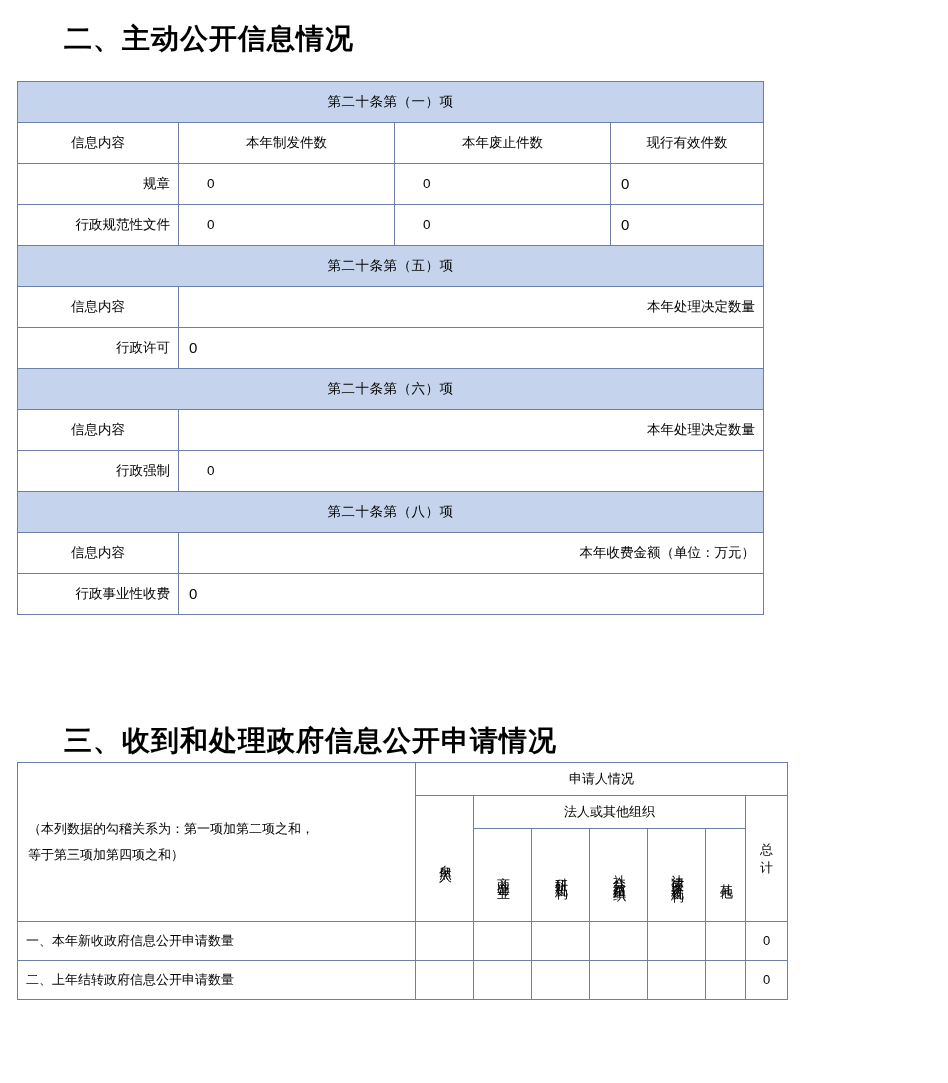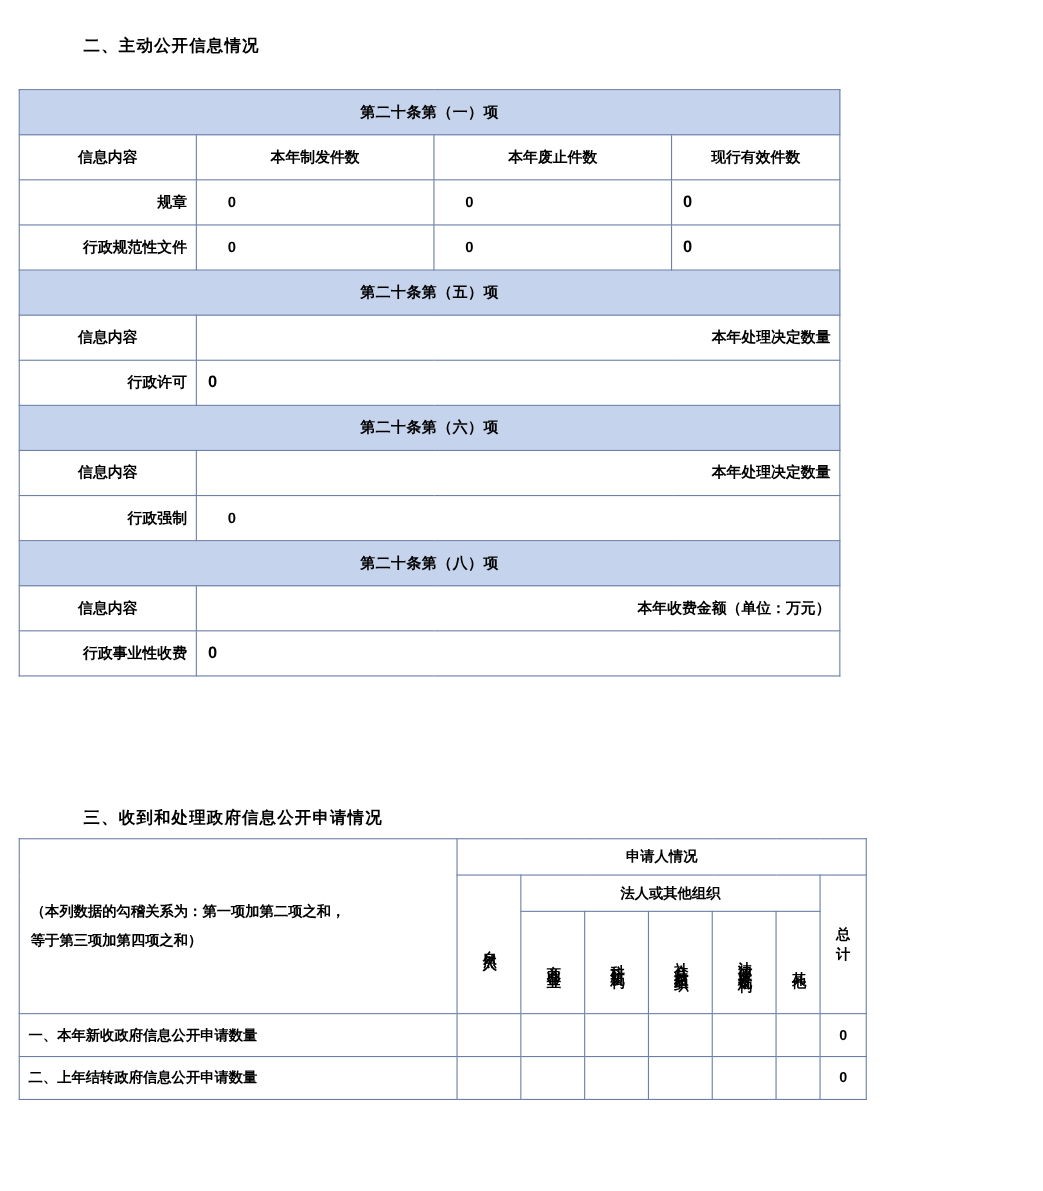--- a/index.html
+++ b/index.html
@@ -14,23 +14,23 @@
     color: #000000;
     position: relative;
   }
   .page {
     width: 948px;
     box-sizing: border-box;
     padding: 0;
   }
 
   h2.section-title {
-    font-size: 15px;
+    font-size: 28px;
     font-weight: bold;
-    margin: 16px;
+    margin: 4px;
     padding: 0;
     letter-spacing: 1px;
   }
   #title-2 {
     position: absolute;
     left: 60px;
     top: 16px;
   }
   #title-3 {
     position: absolute;
@@ -41,21 +41,20 @@
   table.doc-table {
     border-collapse: collapse;
     table-layout: fixed;
     font-size: 13.5px;
   }
   table.doc-table td {
     border: 1px solid #6b7fa8;
     padding: 0 8px;
     vertical-align: middle;
     line-height: 1.35;
-    font-weight: bold;
   }
 
   
   #table1 {
     position: absolute;
     left: 17px;
     top: 81px;
     width: 746px;
   }
   #table1 td {

